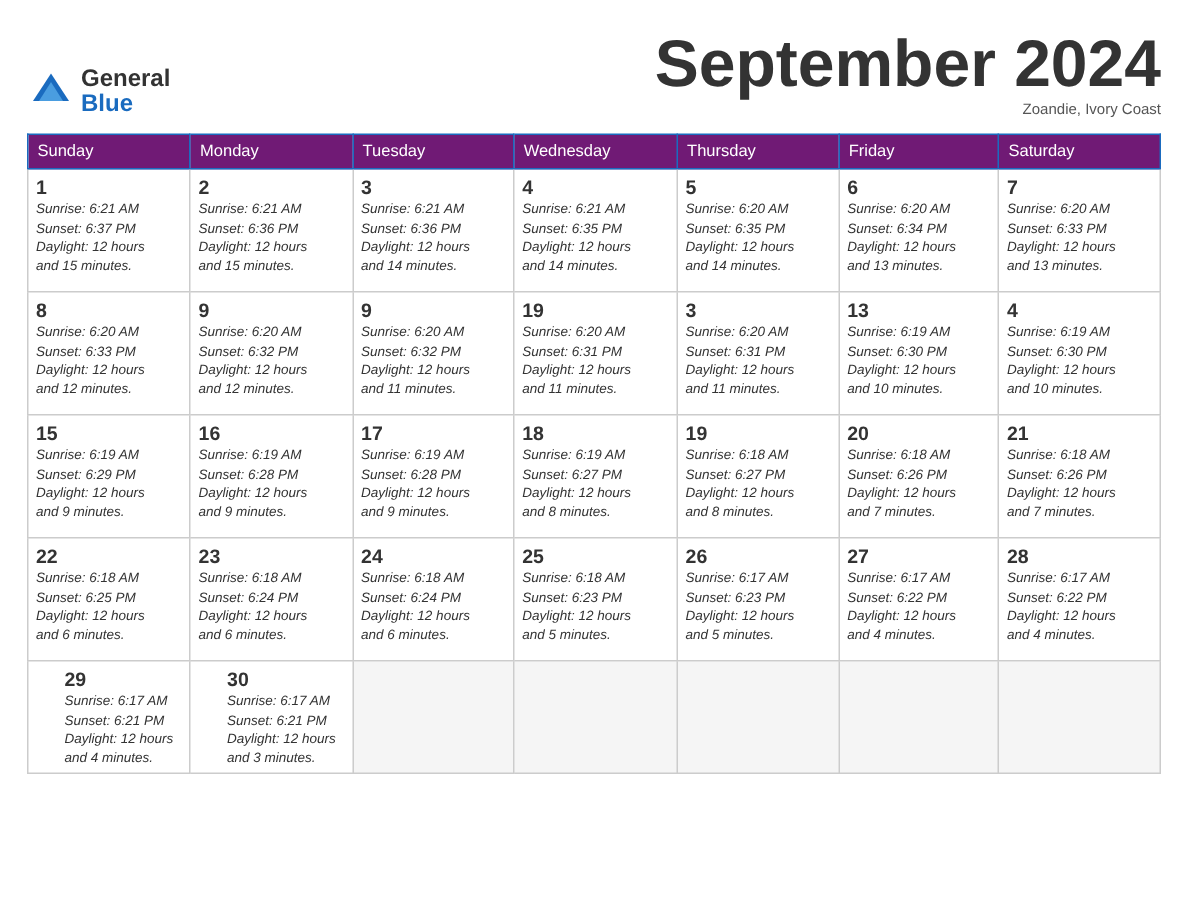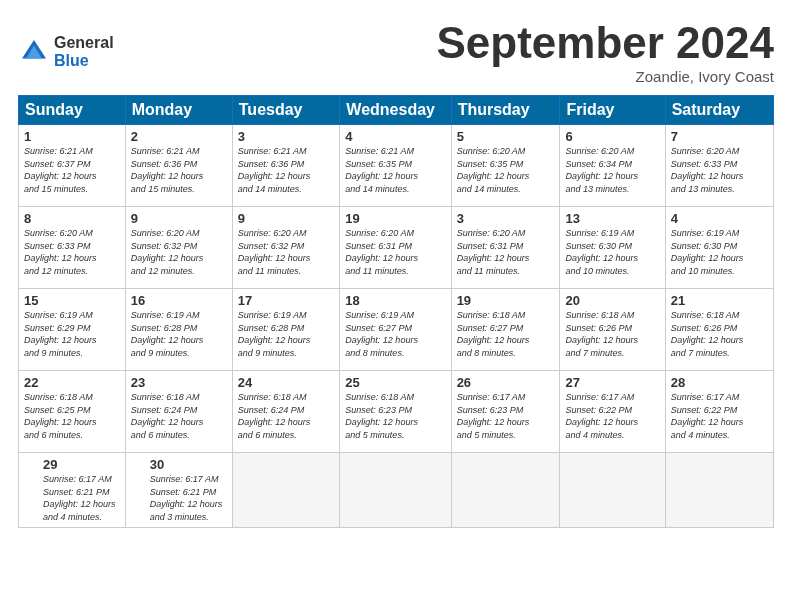--- a/index.html
+++ b/index.html
@@ -11,21 +11,21 @@
       overflow: hidden;
     }
     .page {
       width: 792px;
       height: 612px;
       padding: 18px 18px 12px 18px;
     }
     .header {
       display: flex;
       justify-content: space-between;
-      align-items: center;
+      align-items: flex-end;
       margin-bottom: 10px;
     }
     .logo {
       display: flex;
       align-items: center;
       gap: 4px;
     }
     .logo-text {
       display: flex;
       flex-direction: column;
@@ -47,32 +47,32 @@
     }
     .title-area {
       text-align: right;
     }
     .month-title {
       font-size: 44px;
       font-weight: bold;
       color: #333;
     }
     .location {
-      font-size: 15px;
+      font-size: 10px;
       color: #555;
     }
     .calendar {
       width: 100%;
       border-collapse: collapse;
     }
     .calendar th {
-      background: #0369a1;
+      background: #701a75;
       color: #fff;
-      font-size: 16px;
-      font-weight: bold;
+      font-size: 11px;
+      font-weight: normal;
       padding: 5px 6px;
       text-align: left;
       border: 1px solid #1a6bbf;
     }
     .calendar td {
       vertical-align: top;
       border: 1px solid #ccc;
       padding: 4px 5px;
       font-size: 9.5px;
       color: #333;

